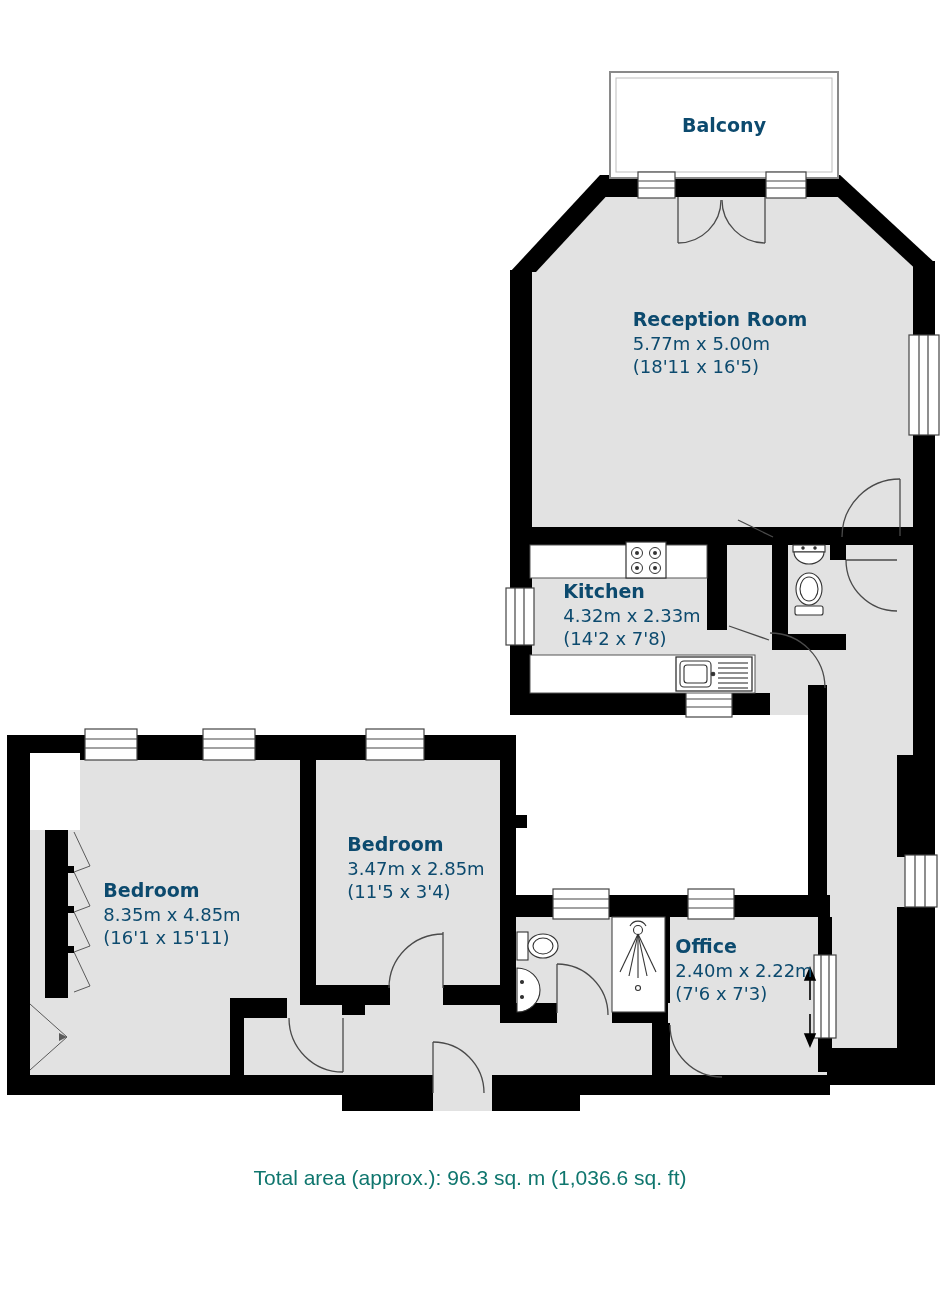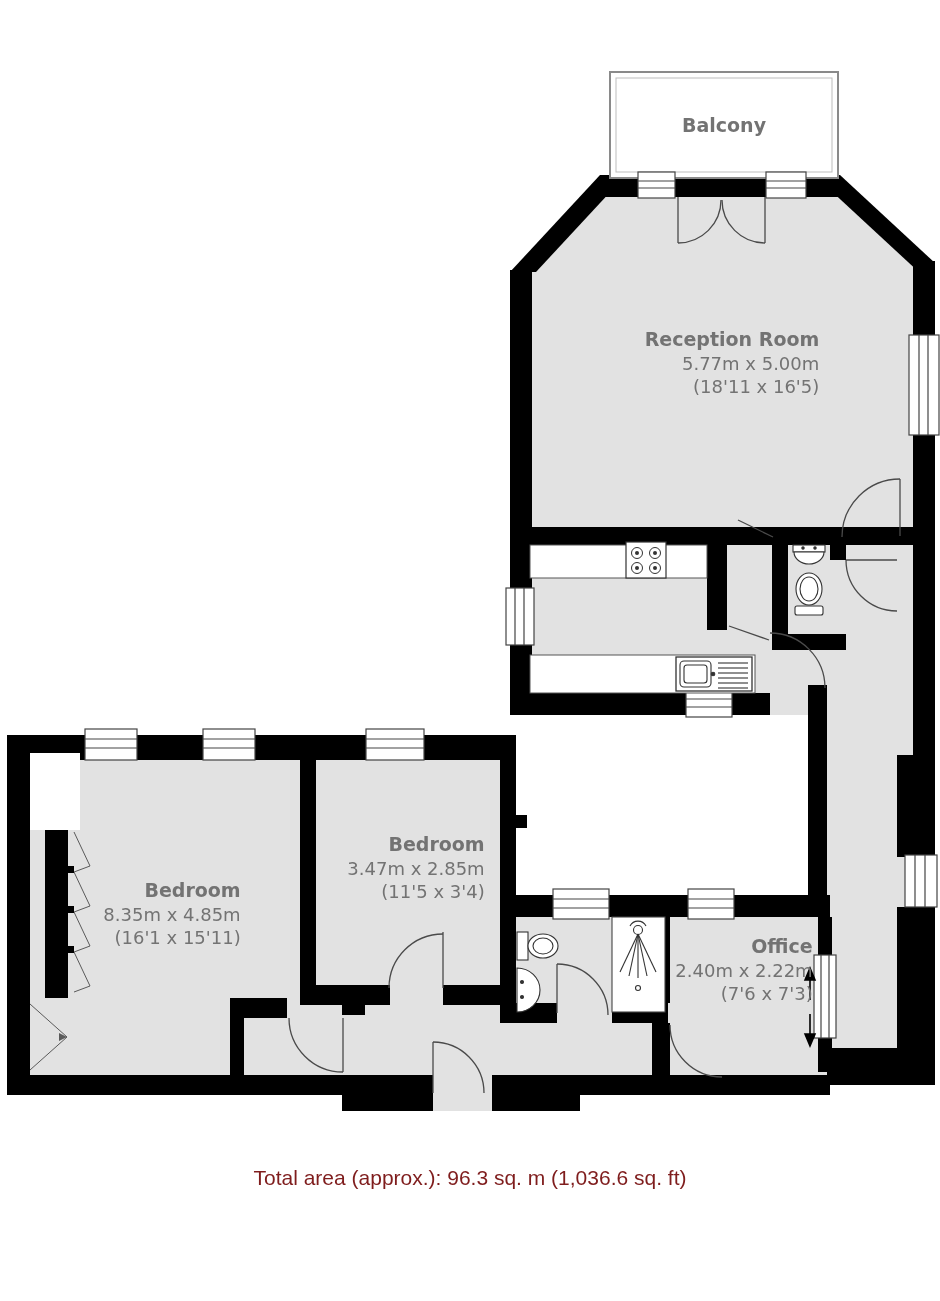--- a/index.html
+++ b/index.html
@@ -1,24 +1,24 @@
 <!DOCTYPE html>
 <html><head>
 <meta charset="utf-8">
 <style>
   html,body{margin:0;padding:0;background:#ffffff;}
   .plan{position:relative;width:940px;height:1301px;background:#fff;overflow:hidden;
         font-family:"DejaVu Sans", sans-serif;}
   .plan svg{position:absolute;left:0;top:0;}
-  .lbl{position:absolute;transform:translateX(-50%);text-align:right;color:#737373;white-space:nowrap;}
+  .lbl{position:absolute;transform:translateX(-50%);text-align:left;color:#0c4a6e;white-space:nowrap;}
   .lbl .nm{font-weight:bold;font-size:19px;line-height:23.5px;display:block;}
   .lbl .dm{font-size:18px;line-height:23.5px;display:block;}
   .balcony-lbl{font-weight:bold;font-size:19px;}
   .footer{position:absolute;left:470px;transform:translateX(-50%);text-align:center;
-          font-family:"Liberation Sans", sans-serif;font-size:21px;line-height:30px;color:#7f1d1d;white-space:nowrap;}
+          font-family:"Liberation Sans", sans-serif;font-size:21px;line-height:30px;color:#0f766e;white-space:nowrap;}
 </style>
 </head>
 <body>
 
 <div class="plan">
   <svg width="940" height="1301" viewBox="0 0 940 1301">
 
     <g>
 
       <polygon points="608,178 834,178 932,274 932,917 820,917 820,715 512,715 512,272" fill="#e2e2e2"></polygon>
@@ -257,26 +257,31 @@
     <g stroke="#000" stroke-width="1.6" fill="#000">
       <line x1="810" y1="1000" x2="810" y2="976"></line>
       <polygon points="805,980 810,968 815,980"></polygon>
       <line x1="810" y1="1014" x2="810" y2="1038"></line>
       <polygon points="805,1034 810,1046 815,1034"></polygon>
     </g>
   </svg>
 
   <div class="lbl balcony-lbl" style="left:724px;top:114px;">Balcony</div>
 
-  <div class="lbl" style="left:720px;top:328px;margin-left:12px;">
+  <div class="lbl" style="left:720px;top:308px;">
     <span class="nm">Reception Room</span>
     <span class="dm">5.77m x 5.00m</span>
     <span class="dm">(18'11 x 16'5)</span>
   </div>
 
+  <div class="lbl" style="left:632px;top:580px;">
+    <span class="nm">Kitchen</span>
+    <span class="dm">4.32m x 2.33m</span>
+    <span class="dm">(14'2 x 7'8)</span>
+  </div>
 
   <div class="lbl" style="left:172px;top:879px;">
     <span class="nm">Bedroom</span>
     <span class="dm">8.35m x 4.85m</span>
     <span class="dm">(16'1 x 15'11)</span>
   </div>
 
   <div class="lbl" style="left:416px;top:833px;">
     <span class="nm">Bedroom</span>
     <span class="dm">3.47m x 2.85m</span>

